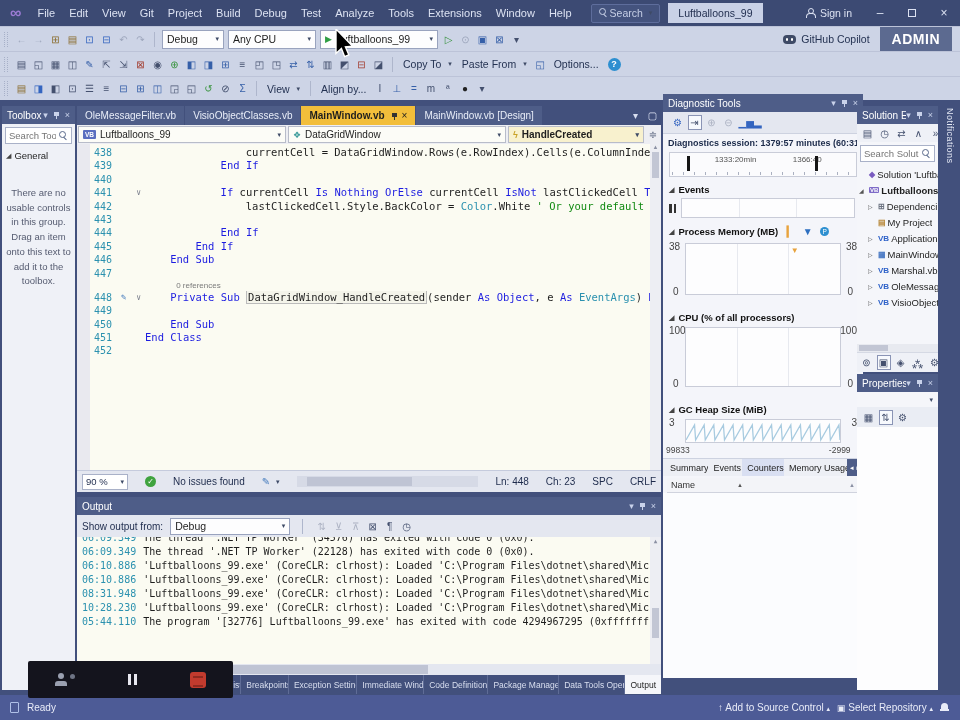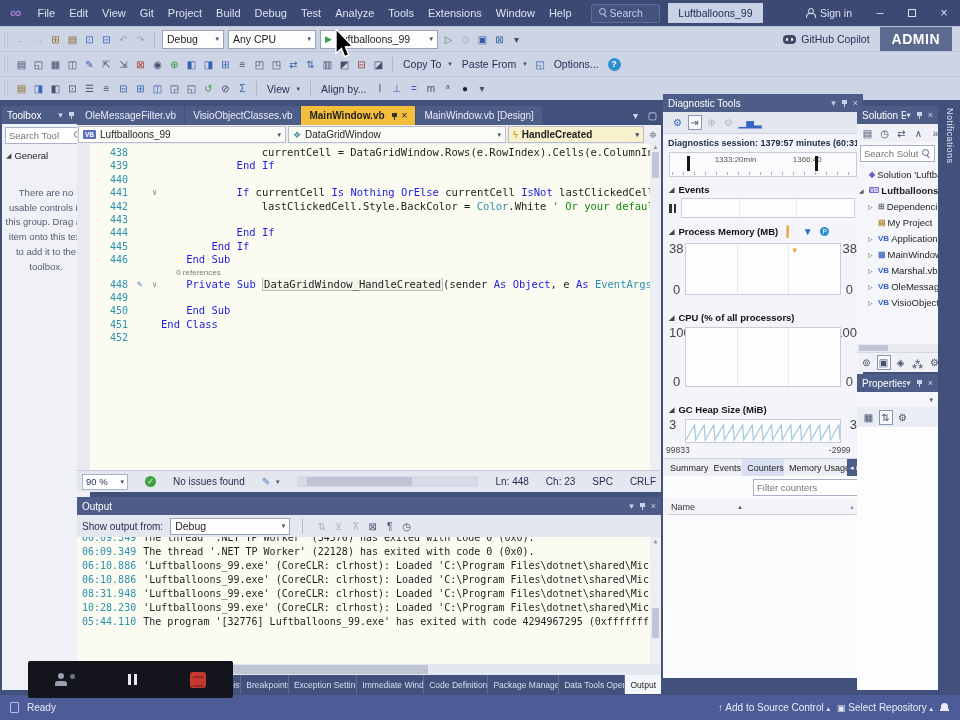--- a/index.html
+++ b/index.html
@@ -53,21 +53,21 @@
 .pin{display:inline-block;width:7px;height:9px;position:relative;color:#C9D2EA}
 .pin::before{content:"";position:absolute;left:1px;top:1px;width:5px;height:4px;background:currentColor}
 .pin::after{content:"";position:absolute;left:3px;top:5px;width:1px;height:3px;background:currentColor}
 .sbox{display:flex;align-items:center;background:#fff;border:1px solid #A9B1C8;height:17px;margin:3px;padding:0 3px;font-size:9.5px;color:#8A8A95;gap:3px}
 .sbox input{border:0;outline:0;flex:1;min-width:0;width:100%;font-size:9.5px;color:#555;font-family:inherit;background:transparent}
 .mag{display:inline-block;width:9px;height:10px;position:relative;color:#5B6B8C;flex:none}
 .mag::before{content:"";position:absolute;width:5px;height:5px;border:1px solid currentColor;border-radius:50%;left:0;top:0}
 .mag::after{content:"";position:absolute;width:4px;height:1px;background:currentColor;transform:rotate(45deg);left:4px;top:7px}
 
 
-#toolbox{left:2px;top:106px;width:88px;height:584px}
+#toolbox{left:2px;top:106px;width:73px;height:584px}
 .secthdr{display:flex;align-items:center;gap:3px;padding:3px 4px;font-size:9.5px;color:#1E1E1E}
 .tri{font-size:7px;color:#444}
 .tbxempty{padding:22px 3px;font-size:9.5px;color:#555B70;text-align:center;line-height:1.55}
 
 
 #editor{left:77px;top:106px;width:584px;height:386px;background:transparent;display:flex;flex-direction:column}
 .etabs{height:19px;display:flex;align-items:stretch}
 .etabs .tab{background:#4E5D88;color:#E8EDF8;font-size:10px;padding:0 8px;margin-right:1px;display:flex;align-items:center;white-space:nowrap}
 .etabs .tab.active{background:#F2BE3B;color:#1E1E1E;font-weight:bold}
 .etabs .tab .pin{width:6px;height:8px;margin-left:6px;color:#333}
@@ -79,21 +79,21 @@
 .ncombo.hl{background:#F8F1CE;font-weight:bold}
 .ncombo .cv{flex:1;overflow:hidden}
 .nico{font-size:9px;flex:none}
 .vbbadge{background:#5B6FC0;color:#fff;font-size:6.5px;font-weight:bold;padding:1px 2px;border-radius:1px}
 .w1{width:208px}.w2{width:218px}.nflex{flex:1}
 .splitbtn{width:14px;color:#44506E;font-size:10px;text-align:center}
 .codewrap{position:relative;flex:1;background:#FBFBF2;overflow:hidden}
 .gutterstrip{position:absolute;left:0;top:0;width:13px;height:100%;background:#E9E9EF}
 .code{position:absolute;left:0;top:2px;right:11px;font-family:"DejaVu Sans Mono",monospace;font-size:10.5px}
 .cl{display:flex;height:13.4px;line-height:13.4px;white-space:pre}
-.cl .ln{margin-left:29px;width:28px;text-align:right;padding-right:6px;color:#2B91AF;flex:none;font-size:10px}
+.cl .ln{margin-left:13px;width:28px;text-align:right;padding-right:6px;color:#2B91AF;flex:none;font-size:10px}
 .mg{width:27px;flex:none;position:relative;color:#6F7380}
 .pen{position:absolute;left:3px;top:0;color:#4A7FBF;font-size:9px}
 .fold{position:absolute;right:4px;top:0;font-size:8px;color:#7A7F8C}
 .ct{flex:1;overflow:hidden}
 .tk-k{color:#1D1DE0}.tk-t2{color:#2B91AF}.tk-c{color:#128A12}.tk-p{color:#1E1E1E}
 .tk-hl{color:#1E1E1E;border:1px solid #BBB;background:#F4F4EA;padding:0 1px}
 .cl.lens{height:11px;line-height:11px}
 .lenstxt{font-family:"Liberation Sans",sans-serif;font-size:8px;color:#7A7A7A}
 .vscroll{position:absolute;right:0;top:0;width:11px;height:100%;background:#EDEEF3;display:flex;flex-direction:column;align-items:center;font-size:6px;color:#8A90A3}
 .sthumb{width:7px;height:26px;background:#C2C6D4;margin-top:2px}
@@ -137,21 +137,21 @@
 .dsect{display:flex;align-items:center;gap:4px;padding:5px 6px 2px;font-weight:bold;font-size:9.5px;color:#111;flex:none}
 .evtrack{display:flex;align-items:center;gap:5px;margin:1px 8px 1px 6px;flex:none}
 .pauseico{display:flex;gap:2px;flex:none}
 .pauseico i{width:2.5px;height:9px;background:#333;display:block}
 .evbox{flex:1;height:20px;background:#FDFDFE;border:1px solid #C9CCD8;position:relative}
 .vgl{position:absolute;top:0;bottom:0;width:1px;background:#E7E9EF}
 .vgl.g1{left:33%}.vgl.g2{left:66%}
 .chart{position:relative;margin:0 4px;flex:none}
 .chart.mem{height:66px}.chart.cpu{height:74px}
 .cbox{position:absolute;left:18px;right:18px;top:2px;bottom:12px;background:#FDFDFE;border:1px solid #C9CCD8}
-.ylab{position:absolute;font-size:13px;color:#444}
+.ylab{position:absolute;font-size:10px;color:#444}
 .ylab.tl{left:2px;top:0}.ylab.bl{left:6px;bottom:10px}.ylab.tr{right:2px;top:0}.ylab.br{right:6px;bottom:10px}
 .memmark{position:absolute;left:68%;top:2px;color:#E8A33D;font-size:8px}
 .gcchart{position:relative;margin:0 4px;height:28px;flex:none}
 .gcbox{position:absolute;left:18px;right:18px;top:2px;bottom:2px;background:#FDFDFE;border:1px solid #C9CCD8}
 .gcbox svg{width:100%;height:100%;display:block}
 .gcrow{display:flex;justify-content:space-between;padding:0 3px;font-size:8.5px;color:#444;flex:none;align-items:center}
 .gcrow .ca{font-size:6px}
 .cpbadge{width:9px;height:9px;border-radius:50%;background:#2D8FD0;color:#fff;font-size:6.5px;display:inline-flex;align-items:center;justify-content:center;font-weight:normal}
 .dtabs{display:flex;align-items:stretch;background:#EDEFF5;border-top:1px solid #CDD2E0;height:18px;font-size:9px;padding-left:2px;margin-top:3px;flex:none}
 .dtabs .tab{padding:0 5px;display:flex;align-items:center;color:#222;white-space:nowrap;overflow:hidden;min-width:0}
@@ -420,20 +420,21 @@
       <div class="code">
           <div class="cl"><span class="ln">438</span><span class="mg"></span><span class="ct" style="padding-left: 100.8px;"><span class="tk-p">currentCell = DataGridWindow.Rows(e.RowIndex).Cells(e.ColumnIndex)</span></span></div>
           <div class="cl"><span class="ln">439</span><span class="mg"></span><span class="ct" style="padding-left: 75.6px;"><span class="tk-k">End If</span></span></div>
           <div class="cl"><span class="ln">440</span><span class="mg"></span><span class="ct" style="padding-left: 0px;"></span></div>
           <div class="cl"><span class="ln">441</span><span class="mg"><span class="fold">∨</span></span><span class="ct" style="padding-left: 75.6px;"><span class="tk-k">If</span><span class="tk-p"> currentCell </span><span class="tk-k">Is</span><span class="tk-p"> </span><span class="tk-k">Nothing</span><span class="tk-p"> </span><span class="tk-k">OrElse</span><span class="tk-p"> currentCell </span><span class="tk-k">IsNot</span><span class="tk-p"> lastClickedCell </span><span class="tk-k">Then</span></span></div>
           <div class="cl"><span class="ln">442</span><span class="mg"></span><span class="ct" style="padding-left: 100.8px;"><span class="tk-p">lastClickedCell.Style.BackColor = </span><span class="tk-t2">Color</span><span class="tk-p">.White </span><span class="tk-c">' Or your default color</span></span></div>
           <div class="cl"><span class="ln">443</span><span class="mg"></span></div>
           <div class="cl"><span class="ln">444</span><span class="mg"></span><span class="ct" style="padding-left: 75.6px;"><span class="tk-k">End If</span></span></div>
           <div class="cl"><span class="ln">445</span><span class="mg"></span><span class="ct" style="padding-left: 50.4px;"><span class="tk-k">End If</span></span></div>
           <div class="cl"><span class="ln">446</span><span class="mg"></span><span class="ct" style="padding-left: 25.2px;"><span class="tk-k">End Sub</span></span></div>
+          <div class="cl"><span class="ln">447</span><span class="mg"></span><span class="ct" style="padding-left: 0px;"></span></div>
           <div class="cl lens"><span class="lenstxt" style="margin-left: 99.2px;">0 references</span></div>
           <div class="cl"><span class="ln">448</span><span class="mg"><span class="pen">✎</span><span class="fold">∨</span></span><span class="ct" style="padding-left: 25.2px;"><span class="tk-k">Private</span><span class="tk-p"> </span><span class="tk-k">Sub</span><span class="tk-p"> </span><span class="tk-hl">DataGridWindow_HandleCreated</span><span class="tk-p">(sender </span><span class="tk-k">As</span><span class="tk-p"> </span><span class="tk-k">Object</span><span class="tk-p">, e </span><span class="tk-k">As</span><span class="tk-p"> </span><span class="tk-t2">EventArgs</span><span class="tk-p">) </span><span class="tk-k">Handles</span></span></div>
           <div class="cl"><span class="ln">449</span><span class="mg"></span><span class="ct" style="padding-left: 0px;"></span></div>
           <div class="cl"><span class="ln">450</span><span class="mg"></span><span class="ct" style="padding-left: 25.2px;"><span class="tk-k">End Sub</span></span></div>
           <div class="cl"><span class="ln">451</span><span class="mg"></span><span class="ct" style="padding-left: 0px;"><span class="tk-k">End Class</span></span></div>
           <div class="cl"><span class="ln">452</span><span class="mg"></span><span class="ct" style="padding-left: 0px;"></span></div>
         </div>
       <div class="vscroll">
           <span>▲</span>
           <span class="sthumb"></span>
@@ -610,25 +611,20 @@
     <div class="dtabs">
         <span class="tab">Summary</span>
         <span class="tab">Events</span>
         <span class="tab active">Counters</span>
         <span class="tab">Memory Usage</span>
         <span class="dtscroll">
           <span>◂</span>
           <span>▸</span>
         </span>
       </div>
-    <div class="fcwrap">
-      <div class="sbox fcbox">
-          <input readonly="" placeholder="Filter counters" style="">
-        </div>
-    </div>
     <div class="namehdr">
         <span>Name</span>
         <span class="sort">▲</span>
         <span class="sc">▲</span>
       </div>
     <div class="diagbody"></div>
   </div>
 
   <div class="panel" id="sln">
     <div class="pt">

